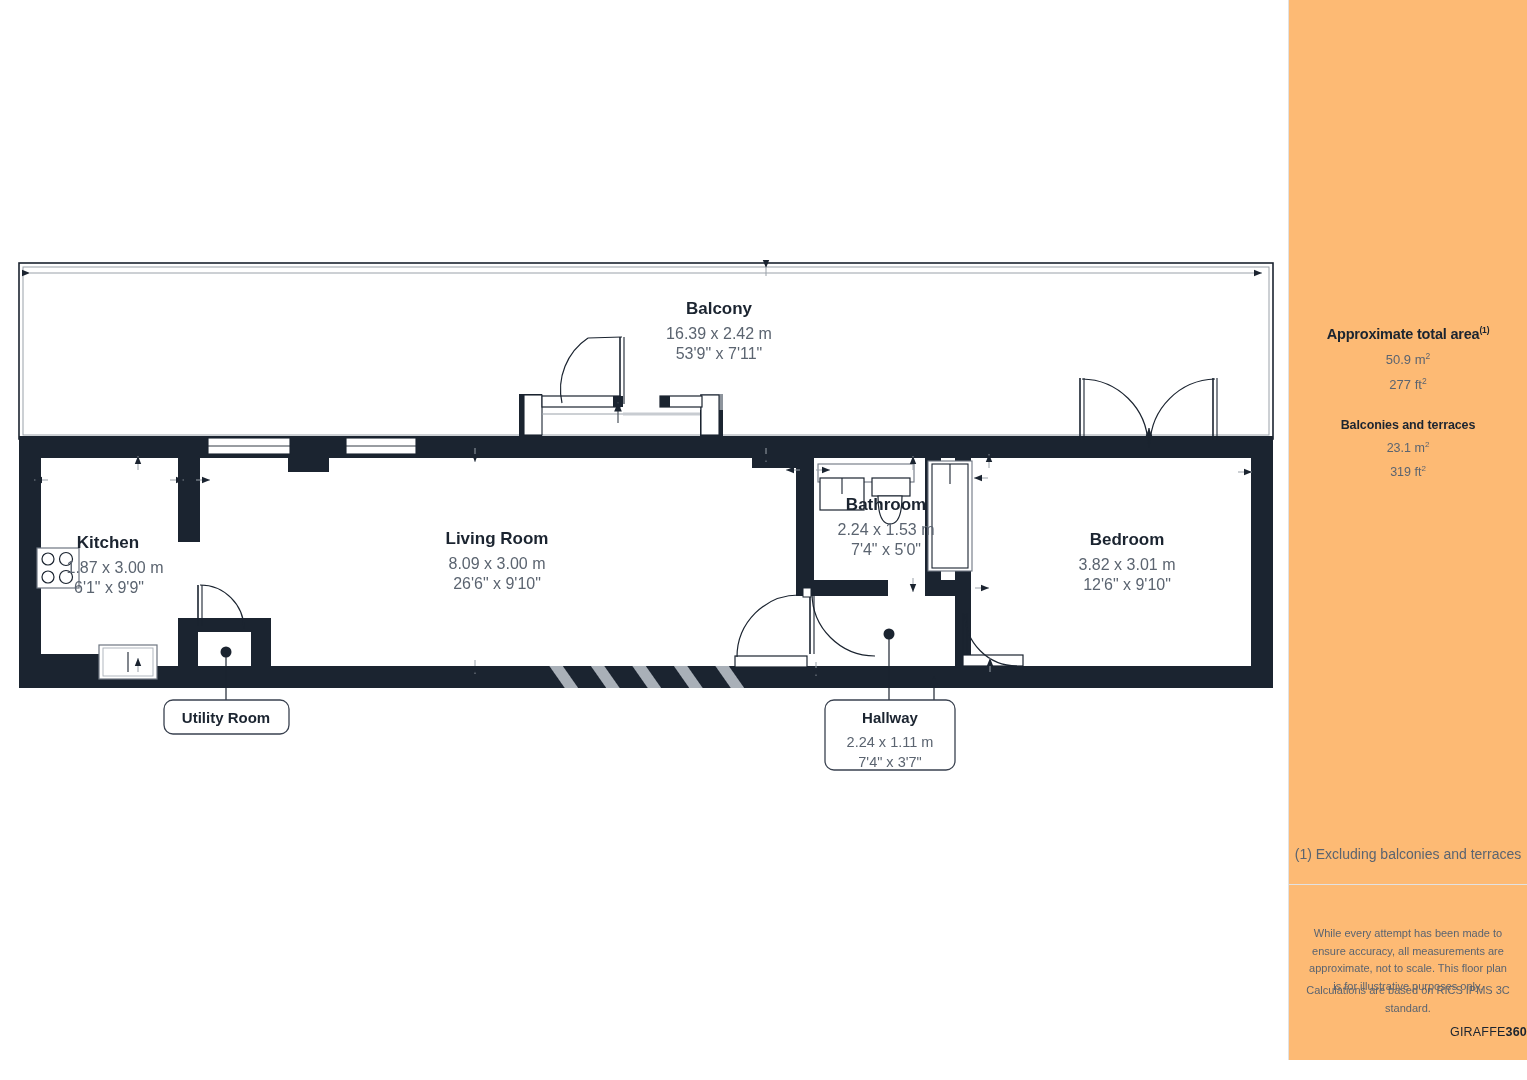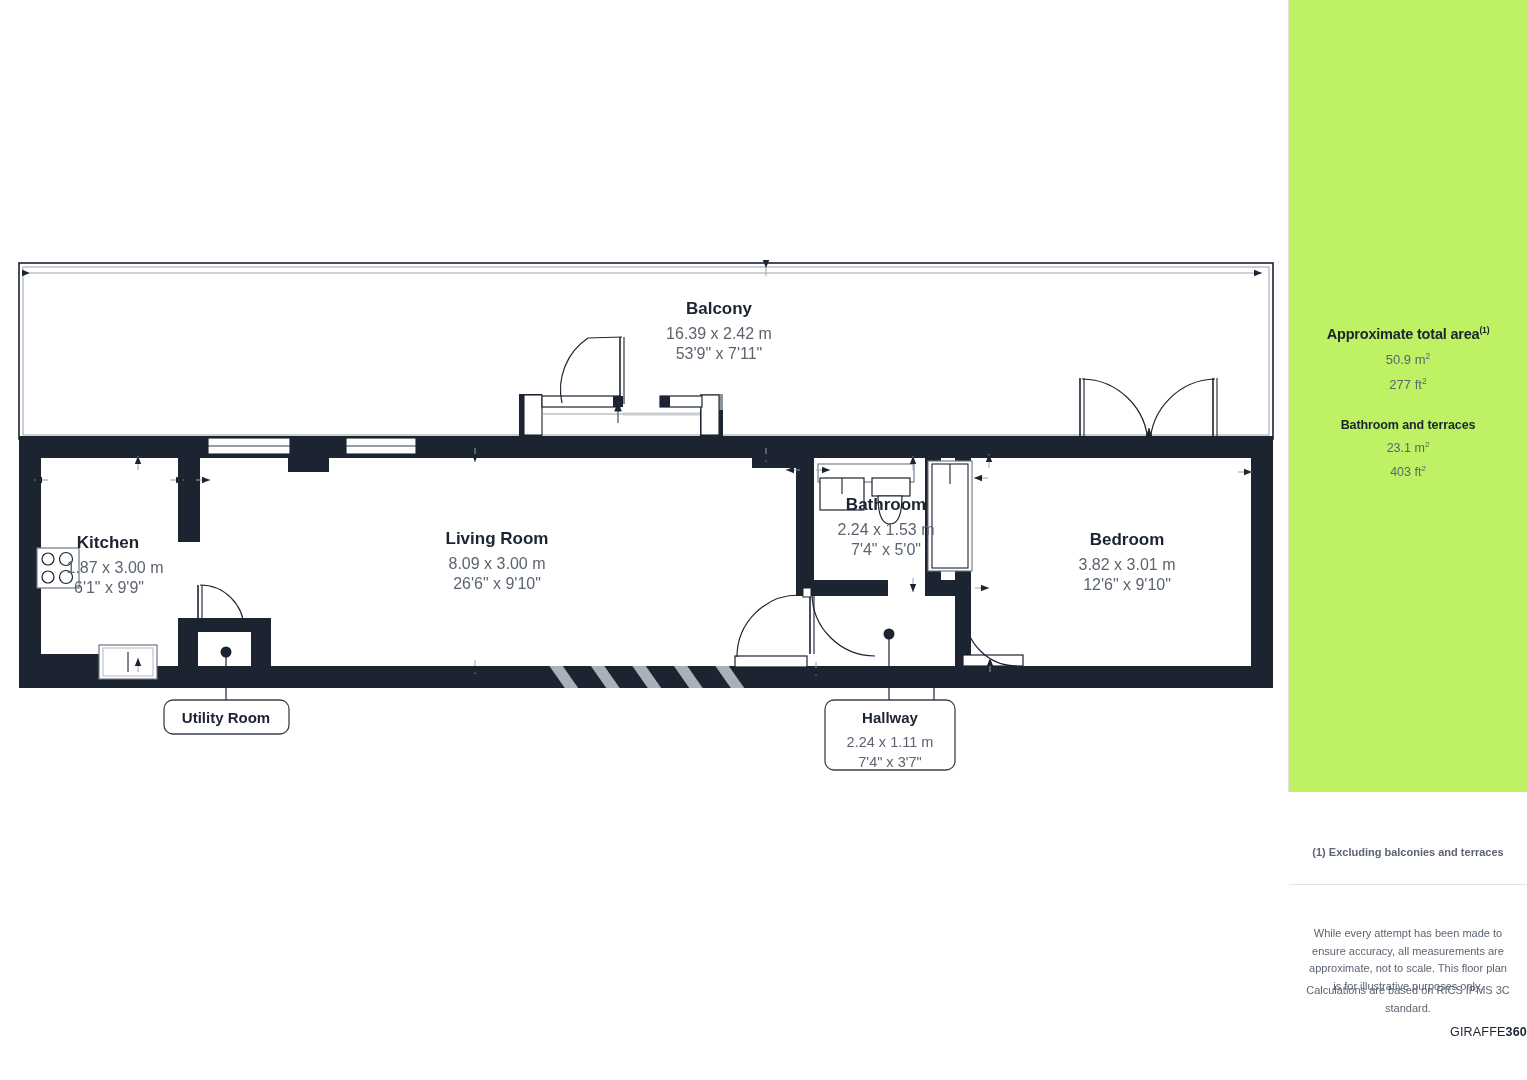--- a/index.html
+++ b/index.html
@@ -8,24 +8,24 @@
     background:#ffffff;
     font-family:"Liberation Sans", sans-serif;
     overflow:hidden;
     position:relative;
   }
   #root{position:absolute;inset:0;}
 
   
   .panel{
     position:absolute;
-    left:1288px; top:0; width:239px; height:792px;
+    left:1288px; top:0; width:239px; height:1060px;
     border-left:1px solid #e2e2e2;
     box-sizing:border-box;
-    background:#bef264;
+    background:#fdba74;
   }
   .panel-area{
     position:absolute; left:0; right:0; top:325px;
     text-align:center;
   }
   .area-title{
     font-size:14.5px; font-weight:bold; color:#1b2430;
     letter-spacing:-0.2px;
   }
   .area-title sup{font-size:8.5px; font-weight:bold; vertical-align:super;}
@@ -36,21 +36,21 @@
   .balc-title{
     font-size:12.5px; font-weight:bold; color:#1b2430; margin-top:26px;
     letter-spacing:-0.1px;
   }
   .balc-val{font-size:12.5px;color:#5b6470;margin-top:8px;}
   .balc-val sup{font-size:8px;vertical-align:super;}
 
   .panel-foot-note{
     position:absolute; left:0; right:0; top:846px;
     text-align:center;
-    font-size:11px; color:#5b6470;font-weight:bold;
+    font-size:14px; color:#5b6470;
   }
   .panel-divider{
     position:absolute; left:0; right:0; top:884px;
     border-top:1px solid #e2e2e2;
   }
   .panel-disclaimer{
     position:absolute; left:16px; right:16px; top:905px;
     text-align:center; font-size:11px; line-height:17.5px; color:#5b6470;margin-top:20px;
   }
   .panel-calc{
@@ -304,26 +304,26 @@
       <div class="area-title">
         <span>Approximate total area</span><sup>(1)</sup>
       </div>
       <div class="area-val">
         <span>50.9 m</span><sup>2</sup>
       </div>
       <div class="area-val">
         <span>277 ft</span><sup>2</sup>
       </div>
 
-      <div class="balc-title">Bathroom and terraces</div>
+      <div class="balc-title">Balconies and terraces</div>
       <div class="balc-val">
         <span>23.1 m</span><sup>2</sup>
       </div>
       <div class="balc-val">
-        <span>403 ft</span><sup>2</sup>
+        <span>319 ft</span><sup>2</sup>
       </div>
     </div>
 
     <div class="panel-foot-note">(1) Excluding balconies and terraces</div>
     <div class="panel-divider"></div>
     <div class="panel-disclaimer">While every attempt has been made to ensure accuracy, all measurements are approximate, not to scale. This floor plan is for illustrative purposes only.</div>
     <div class="panel-calc">Calculations are based on RICS IPMS 3C standard.</div>
 
     <div class="brand">
       <span>GIRAFFE</span><b>360</b>

